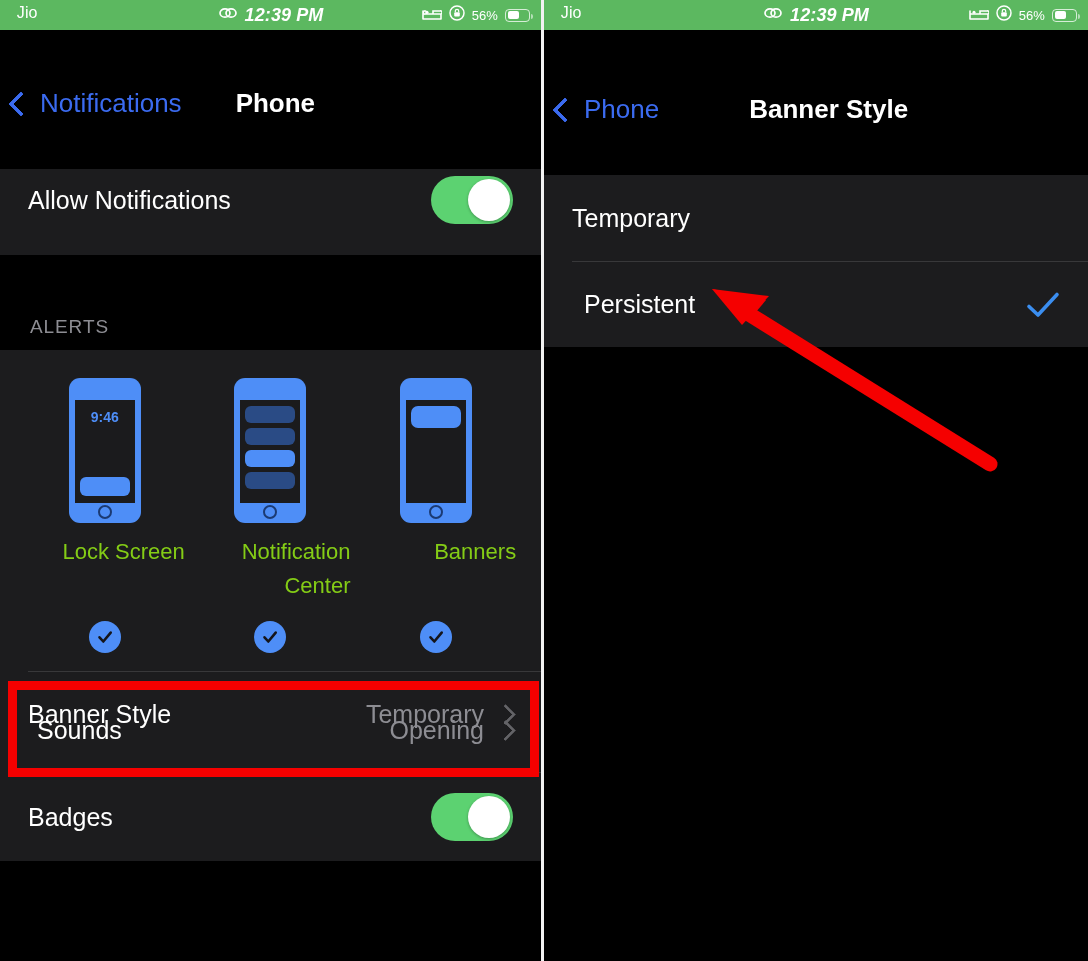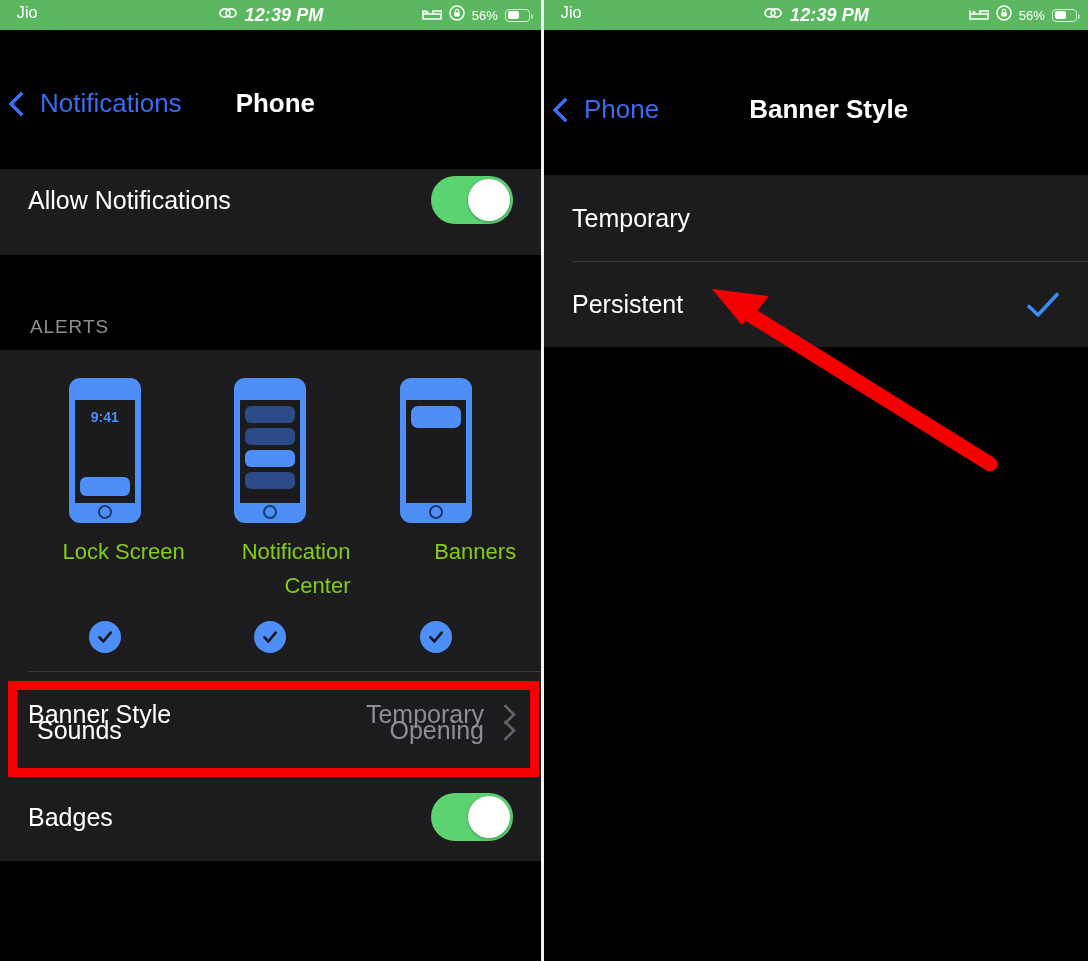--- a/index.html
+++ b/index.html
@@ -418,21 +418,21 @@
     <div class="gap" style="height:95px;">
       <div class="section-header">ALERTS</div>
     </div>
 
     <div class="card" style="height:338px;">
       <div class="alerts-body">
 
         <div class="alert-item">
           <div class="phone">
             <div class="screen">
-              <div class="lock-time">9:41</div>
+              <div class="lock-time">9:46</div>
               <div class="lock-bar"></div>
             </div>
             <span class="home"></span>
           </div>
           <div class="alert-caption">Lock Screen</div>
         </div>
 
         <div class="alert-item">
           <div class="phone">
             <div class="screen">
@@ -571,21 +571,21 @@
       </div>
       <div class="nav-title center-ish">Banner Style</div>
     </div>
 
     <div class="card" style="height:172px;">
       <div class="row" style="height:86px;">
         <span class="row-label">Temporary</span>
         <span></span>
       </div>
       <div class="separator"></div>
-      <div class="row" style="height:85px;">
+      <div class="row" style="height:85px;margin-left:12px;">
         <span class="row-label">Persistent</span>
         <span class="tick">
           <svg width="34" height="28" viewBox="0 0 34 28">
               <path d="M3 15.5L12 24 31 3.5" fill="none" stroke="#3b8ef0" stroke-width="3.6" stroke-linecap="round" stroke-linejoin="round"></path>
             </svg>
         </span>
       </div>
     </div>
   </div>
 

